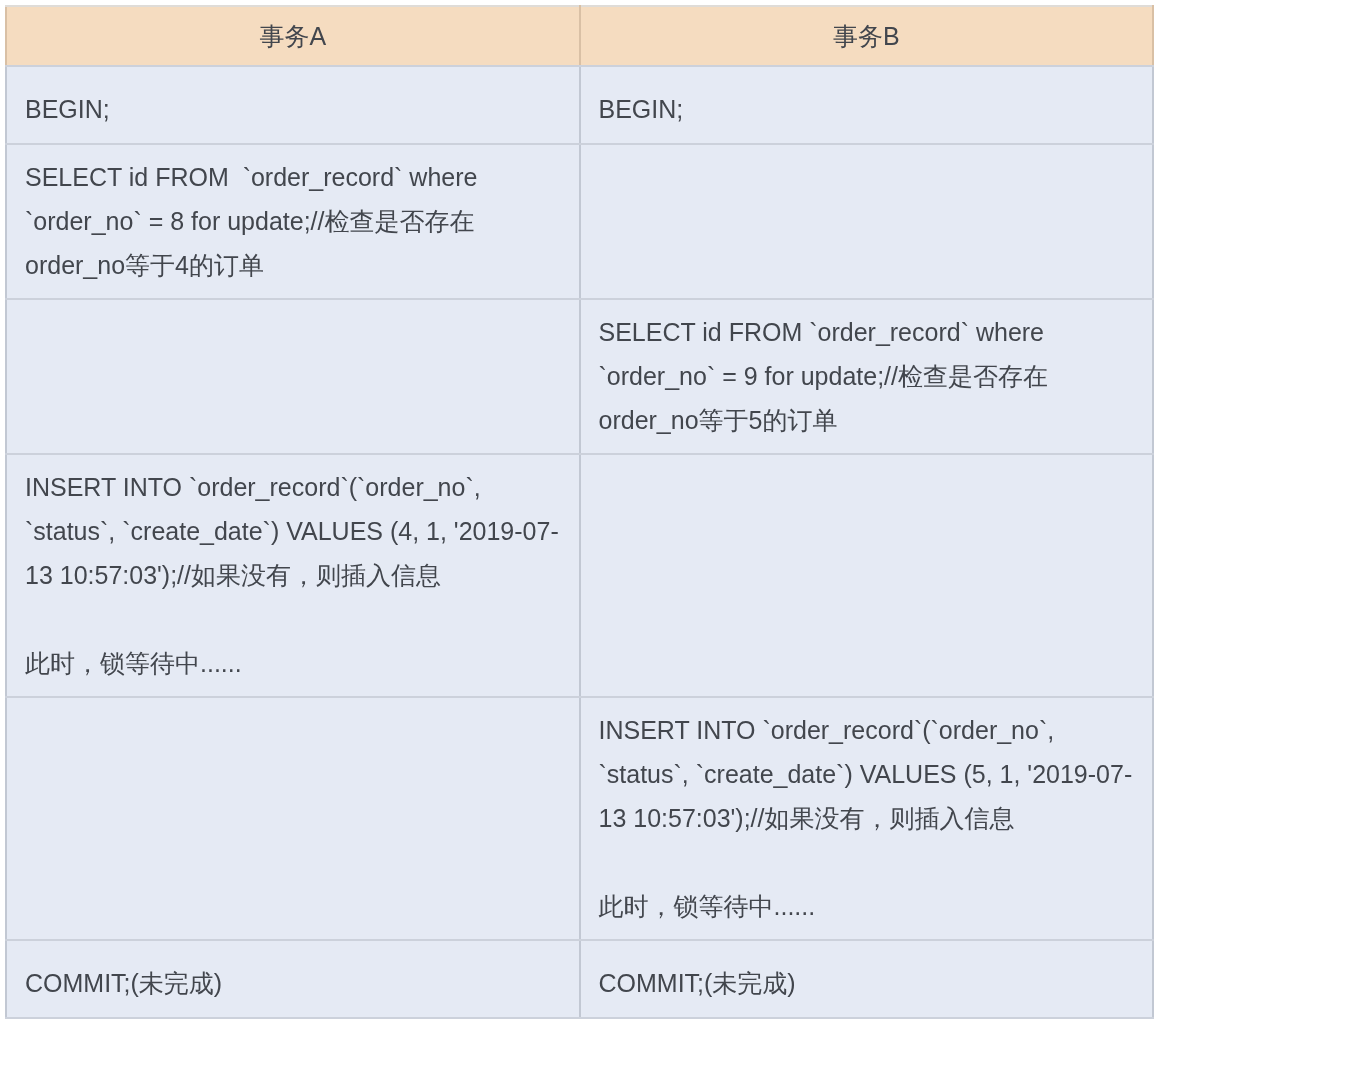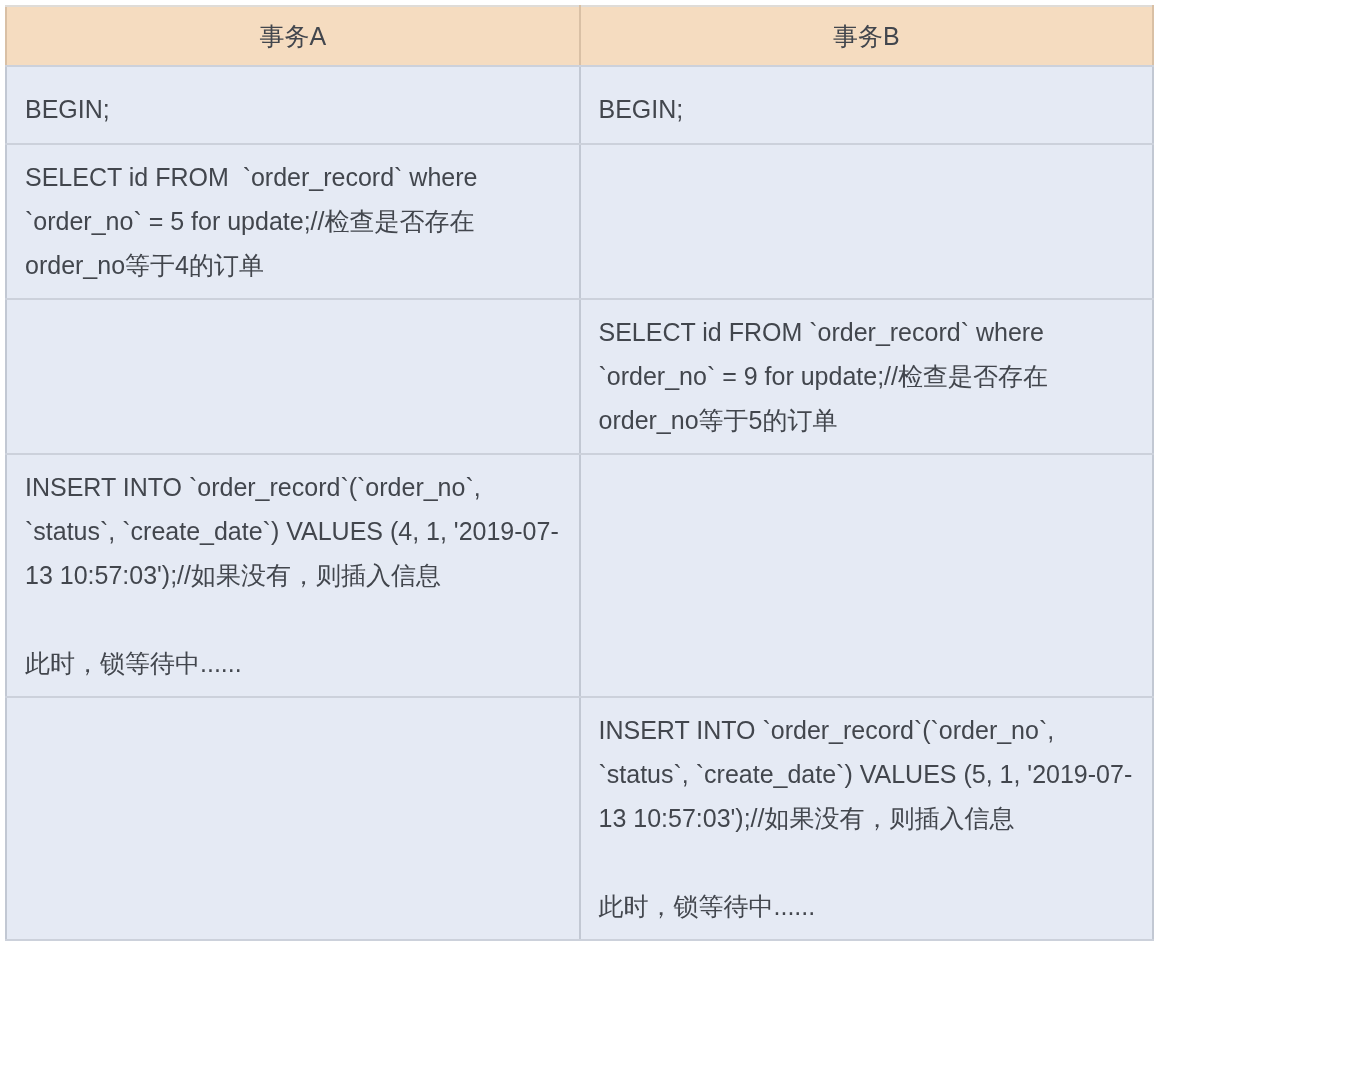--- a/index.html
+++ b/index.html
@@ -71,34 +71,38 @@
         <th>事务A</th>
         <th>事务B</th>
       </tr>
     </thead>
     <tbody>
       <tr class="single">
         <td>BEGIN;</td>
         <td>BEGIN;</td>
       </tr>
       <tr>
-        <td>SELECT id FROM  `order_record` where `order_no` = 5 for update;//检查是否存在order_no等于4的订单</td>
+        <td>SELECT id FROM  `order_record` where `order_no` = 8 for update;//检查是否存在order_no等于4的订单</td>
         <td></td>
       </tr>
       <tr>
         <td></td>
         <td>SELECT id FROM `order_record` where `order_no` = 9 for update;//检查是否存在order_no等于5的订单</td>
       </tr>
       <tr>
         <td>INSERT INTO `order_record`(`order_no`, `status`, `create_date`) VALUES (4, 1, '2019-07-13 10:57:03');//如果没有，则插入信息
 
 此时，锁等待中......</td>
         <td></td>
       </tr>
       <tr>
         <td></td>
         <td>INSERT INTO `order_record`(`order_no`, `status`, `create_date`) VALUES (5, 1, '2019-07-13 10:57:03');//如果没有，则插入信息
 
 此时，锁等待中......</td>
       </tr>
+      <tr class="single">
+        <td>COMMIT;(未完成)</td>
+        <td>COMMIT;(未完成)</td>
+      </tr>
     </tbody>
   </table>
 </div>
 
 </body></html>

